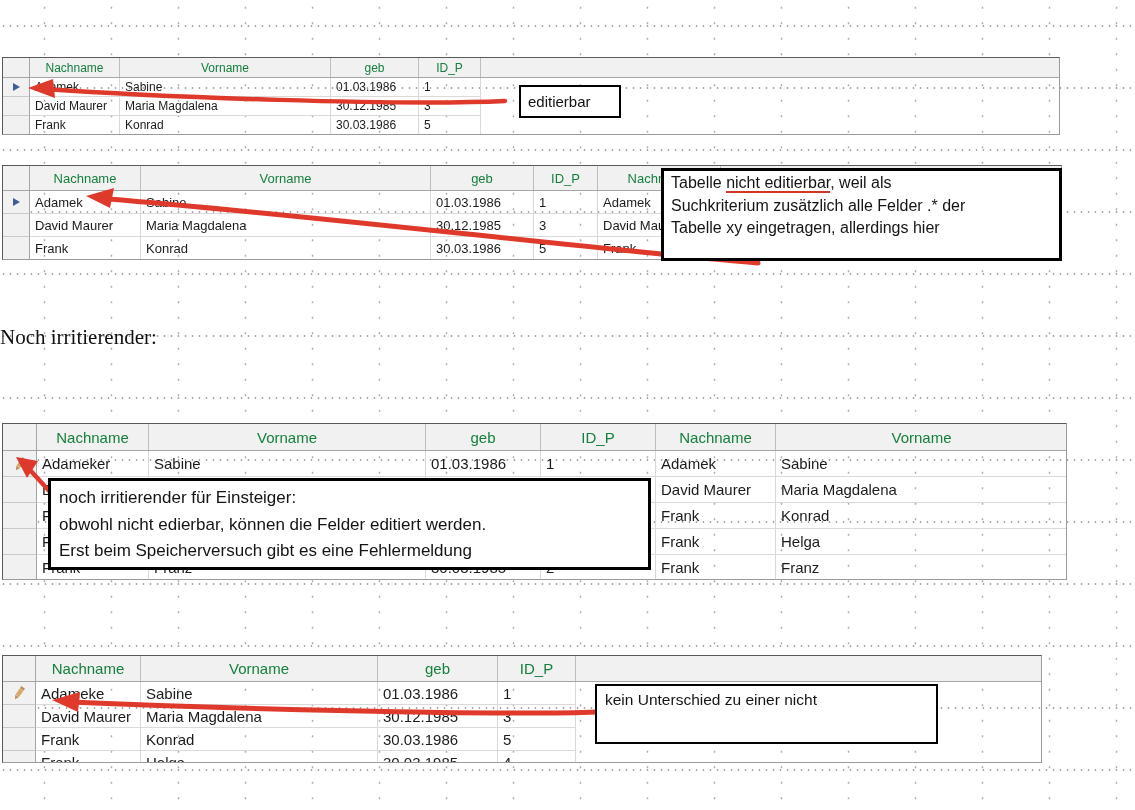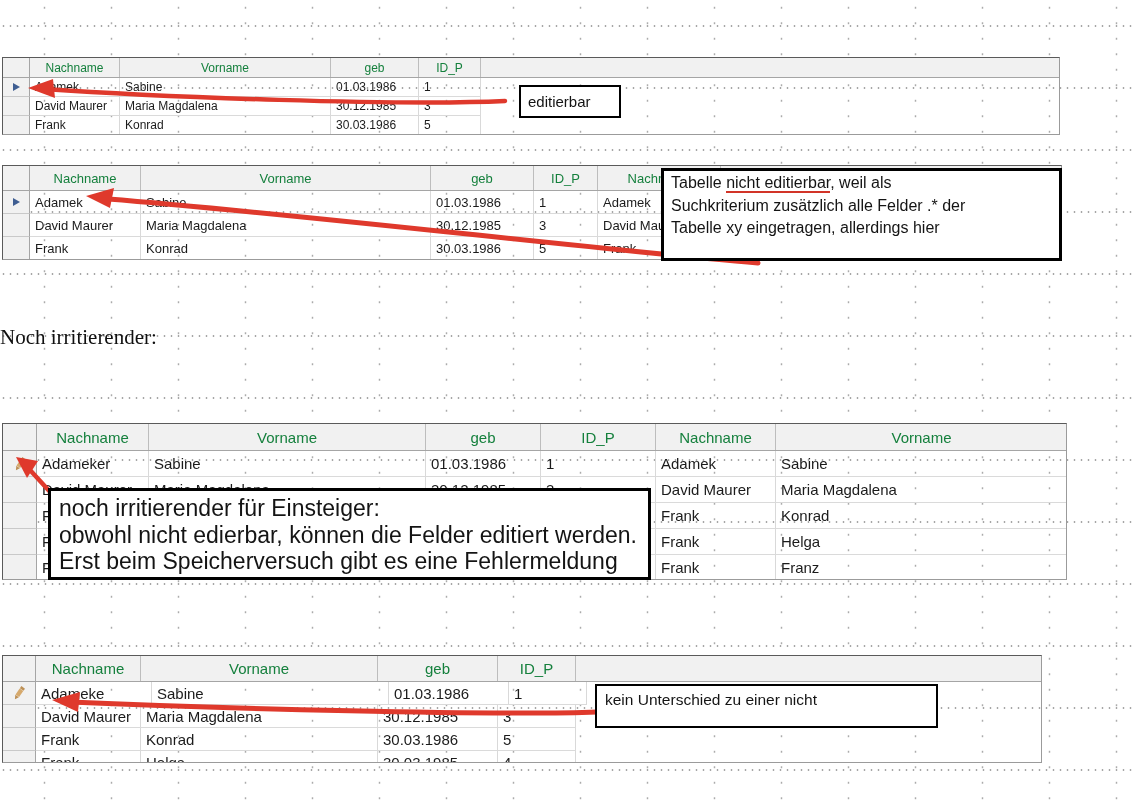--- a/index.html
+++ b/index.html
@@ -204,21 +204,21 @@
       <div class="trow" style="height: 23px;">
         <div class="rowhead" style="width: 33px;">
           <svg width="16" height="16" viewBox="0 0 16 16">
   <g transform="rotate(35 8 8)">
     <rect x="6" y="1" width="4.4" height="2.6" fill="#bd9055"></rect>
     <rect x="6" y="4" width="4.4" height="7.2" fill="#d6a96c"></rect>
     <path d="M6 11.6 L10.4 11.6 L8.2 15.4 Z" fill="#bd9055"></path>
   </g>
           </svg>
         </div>
-        <div class="cell" style="width: 116px;">Adameke</div>
+        <div class="cell" style="width: 105px;">Adameke</div>
         <div class="cell" style="width: 237px;">Sabine</div>
         <div class="cell" style="width: 120px;">01.03.1986</div>
         <div class="cell" style="width: 78px;">1</div>
       </div>
       <div class="trow" style="height: 23px;">
         <div class="rowhead" style="width: 33px;"></div>
         <div class="cell" style="width: 105px;">David Maurer</div>
         <div class="cell" style="width: 237px;">Maria Magdalena</div>
         <div class="cell" style="width: 120px;">30.12.1985</div>
         <div class="cell" style="width: 78px;">3</div>
@@ -265,24 +265,24 @@
   <div class="annbox" style="left:661px;top:168px;width:401px;height:93px;line-height:22.5px;">
     <div><span>Tabelle </span><span class="redline">nicht editierbar</span><span>, weil als</span></div>
     <div>Suchkriterium zusätzlich alle Felder .* der</div>
     <div>Tabelle xy eingetragen, allerdings hier</div>
   </div>
 
   <div class="caption" style="left:0;top:322px;">
     <div>Noch irritierender:</div>
   </div>
 
-  <div class="annbox" style="left:48px;top:488px;width:603px;height:92px;font-size:23px;line-height:26.5px;padding:4px 8px;">
+  <div class="annbox" style="left:48px;top:478px;width:603px;height:92px;font-size:17px;line-height:26.5px;padding:4px 8px;">
     <div>noch irritierender für Einsteiger:</div>
     <div>obwohl nicht edierbar, können die Felder editiert werden.</div>
     <div>Erst beim Speicherversuch gibt es eine Fehlermeldung</div>
   </div>
 
 
-  <div class="annbox" style="left:595px;top:684px;width:343px;height:44px;border-width:2.5px;font-size:15.5px;line-height:23px;padding:2px 8px;">
+  <div class="annbox" style="left:595px;top:684px;width:343px;height:60px;border-width:2.5px;font-size:15.5px;line-height:23px;padding:2px 8px;">
     <div>kein Unterschied zu einer nicht</div>
   </div>
 
 </div>
 
 </body></html>

